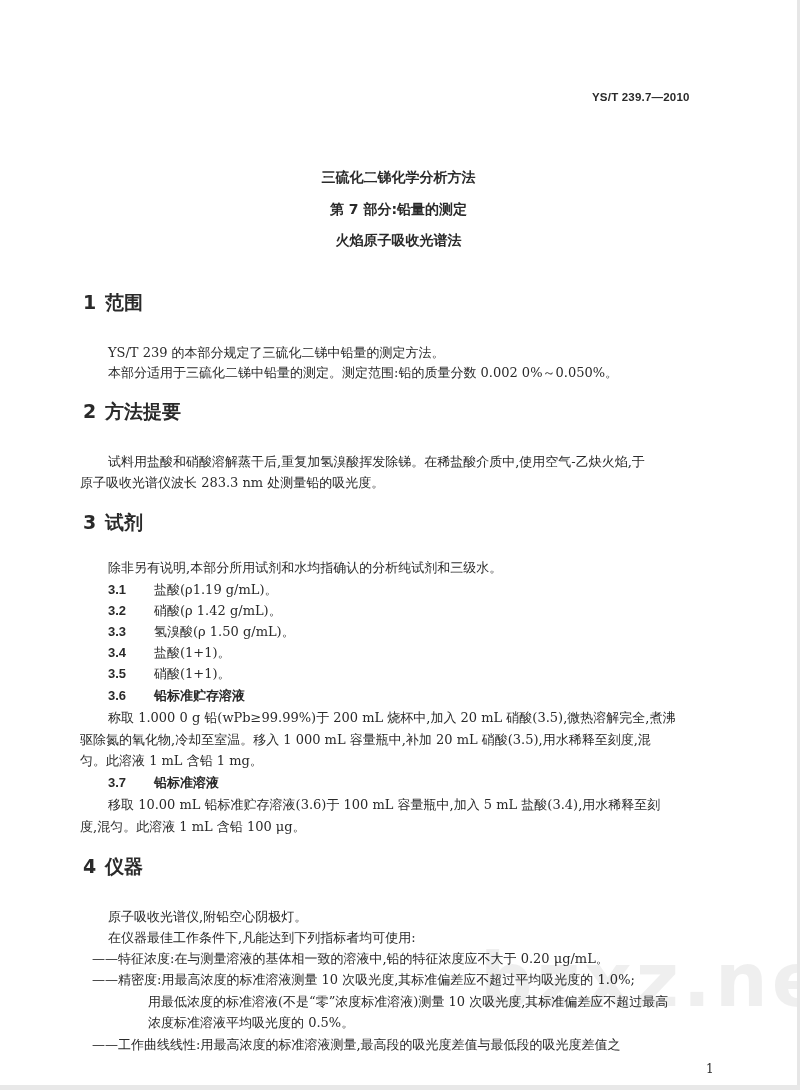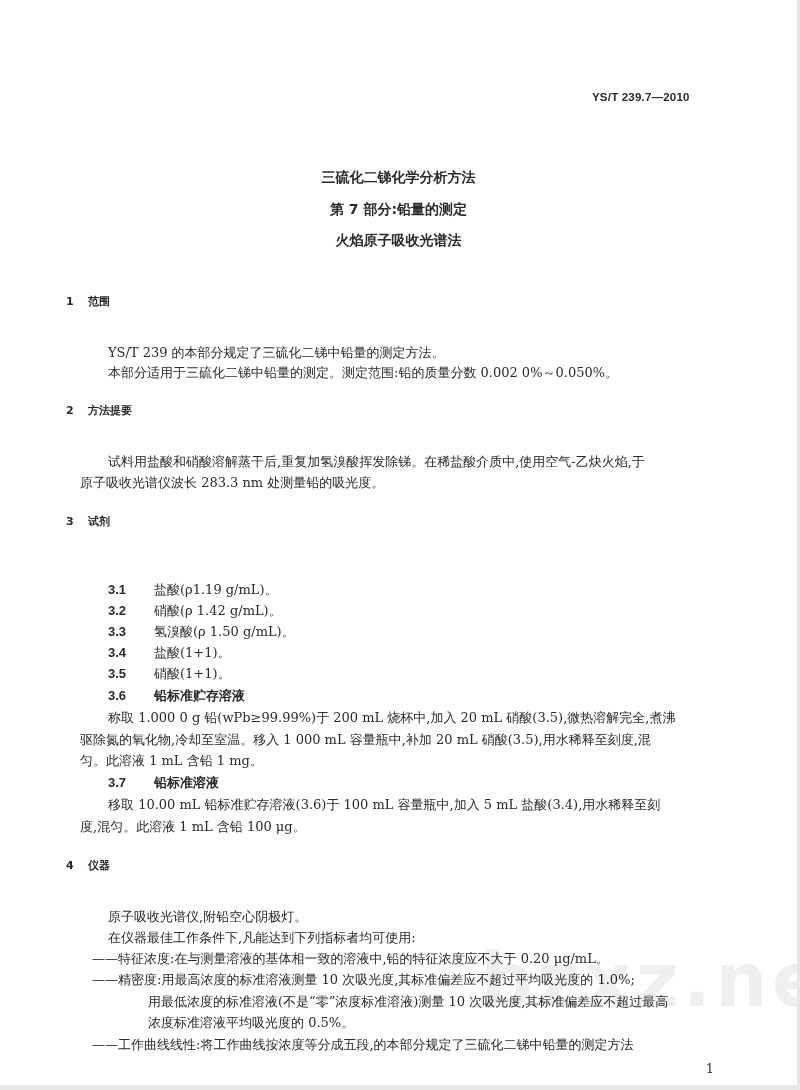--- a/index.html
+++ b/index.html
@@ -9,21 +9,21 @@
     font-family: "DejaVu Serif", "Liberation Serif", serif;
     color: #2a2a2a;
   }
   .page { position: absolute; left: 0; top: 0; width: 651px; height: 1085px; background: #fff; }
   .edge-right { position: absolute; left: 797px; top: 0; width: 3px; height: 1090px; background: #e6e6e6; }
   .edge-bottom { position: absolute; left: 0; top: 1085px; width: 800px; height: 5px; background: #e8e8e8; }
   .ln { position: absolute; white-space: nowrap; font-size: 13px; line-height: 16px; }
   .bold { font-weight: bold; font-family: "DejaVu Sans", "Liberation Sans", sans-serif; }
   .std-no { left: 592px; top: 89px; font-size: 11.5px; font-weight: bold; font-family: "Liberation Sans", sans-serif; letter-spacing: 0.2px; }
   .title { font-size: 14px; line-height: 22px; font-weight: bold; font-family: "DejaVu Sans", "Liberation Sans", sans-serif; left: 0; width: 797px; text-align: center; }
-  .sec { left: 66px; font-size: 11px; }
+  .sec { left: 83px; font-size: 19px; }
   .sec .num { display: inline-block; width: 22px; }
   .para { left: 108px; }
   .para-wrap { left: 80px; }
   .item { left: 80px; }
   .item .num { display: inline-block; width: 46px; font-weight: bold; font-family: "Liberation Sans", sans-serif; margin-left: 28px; }
   .dash { left: 92px; }
   .dash-cont { left: 148px; }
   .pageno { left: 706px; top: 1061px; font-size: 12px; }
   .watermark {
     position: absolute; left: 480px; top: 940px; font-size: 74px; line-height: 80px;
@@ -50,20 +50,21 @@
 
   <div class="ln sec bold" style="top:403px">
     <span class="num">2</span><span>方法提要</span>
   </div>
   <div class="ln para" style="top:454px">试料用盐酸和硝酸溶解蒸干后,重复加氢溴酸挥发除锑。在稀盐酸介质中,使用空气-乙炔火焰,于</div>
   <div class="ln para-wrap" style="top:475px">原子吸收光谱仪波长 283.3 nm 处测量铅的吸光度。</div>
 
   <div class="ln sec bold" style="top:514px">
     <span class="num">3</span><span>试剂</span>
   </div>
+  <div class="ln para" style="top:560px">除非另有说明,本部分所用试剂和水均指确认的分析纯试剂和三级水。</div>
 
   <div class="ln item" style="top:582px"><span class="num">3.1</span><span>盐酸(ρ1.19 g/mL)。</span></div>
   <div class="ln item" style="top:603px"><span class="num">3.2</span><span>硝酸(ρ 1.42 g/mL)。</span></div>
   <div class="ln item" style="top:624px"><span class="num">3.3</span><span>氢溴酸(ρ 1.50 g/mL)。</span></div>
   <div class="ln item" style="top:645px"><span class="num">3.4</span><span>盐酸(1+1)。</span></div>
   <div class="ln item" style="top:666px"><span class="num">3.5</span><span>硝酸(1+1)。</span></div>
   <div class="ln item" style="top:688px"><span class="num">3.6</span><span class="bold">铅标准贮存溶液</span></div>
 
   <div class="ln para" style="top:710px">称取 1.000 0 g 铅(wPb≥99.99%)于 200 mL 烧杯中,加入 20 mL 硝酸(3.5),微热溶解完全,煮沸</div>
   <div class="ln para-wrap" style="top:732px">驱除氮的氧化物,冷却至室温。移入 1 000 mL 容量瓶中,补加 20 mL 硝酸(3.5),用水稀释至刻度,混</div>
@@ -76,21 +77,21 @@
 
   <div class="ln sec bold" style="top:858px">
     <span class="num">4</span><span>仪器</span>
   </div>
   <div class="ln para" style="top:909px">原子吸收光谱仪,附铅空心阴极灯。</div>
   <div class="ln para" style="top:930px">在仪器最佳工作条件下,凡能达到下列指标者均可使用:</div>
   <div class="ln dash" style="top:951px">——特征浓度:在与测量溶液的基体相一致的溶液中,铅的特征浓度应不大于 0.20 μg/mL。</div>
   <div class="ln dash" style="top:972px">——精密度:用最高浓度的标准溶液测量 10 次吸光度,其标准偏差应不超过平均吸光度的 1.0%;</div>
   <div class="ln dash-cont" style="top:994px">用最低浓度的标准溶液(不是“零”浓度标准溶液)测量 10 次吸光度,其标准偏差应不超过最高</div>
   <div class="ln dash-cont" style="top:1015px">浓度标准溶液平均吸光度的 0.5%。</div>
-  <div class="ln dash" style="top:1037px">——工作曲线线性:将工作曲线按浓度等分成五段,的本部分规定了三硫化二锑中铅量的测定方法</div>
+  <div class="ln dash" style="top:1037px">——工作曲线线性:用最高浓度的标准溶液测量,最高段的吸光度差值与最低段的吸光度差值之</div>
 
   <div class="ln pageno">1</div>
 
   <div class="watermark">bzxz.net</div>
 </div>
 
 <div class="edge-right"></div>
 <div class="edge-bottom"></div>
 
 </body></html>

